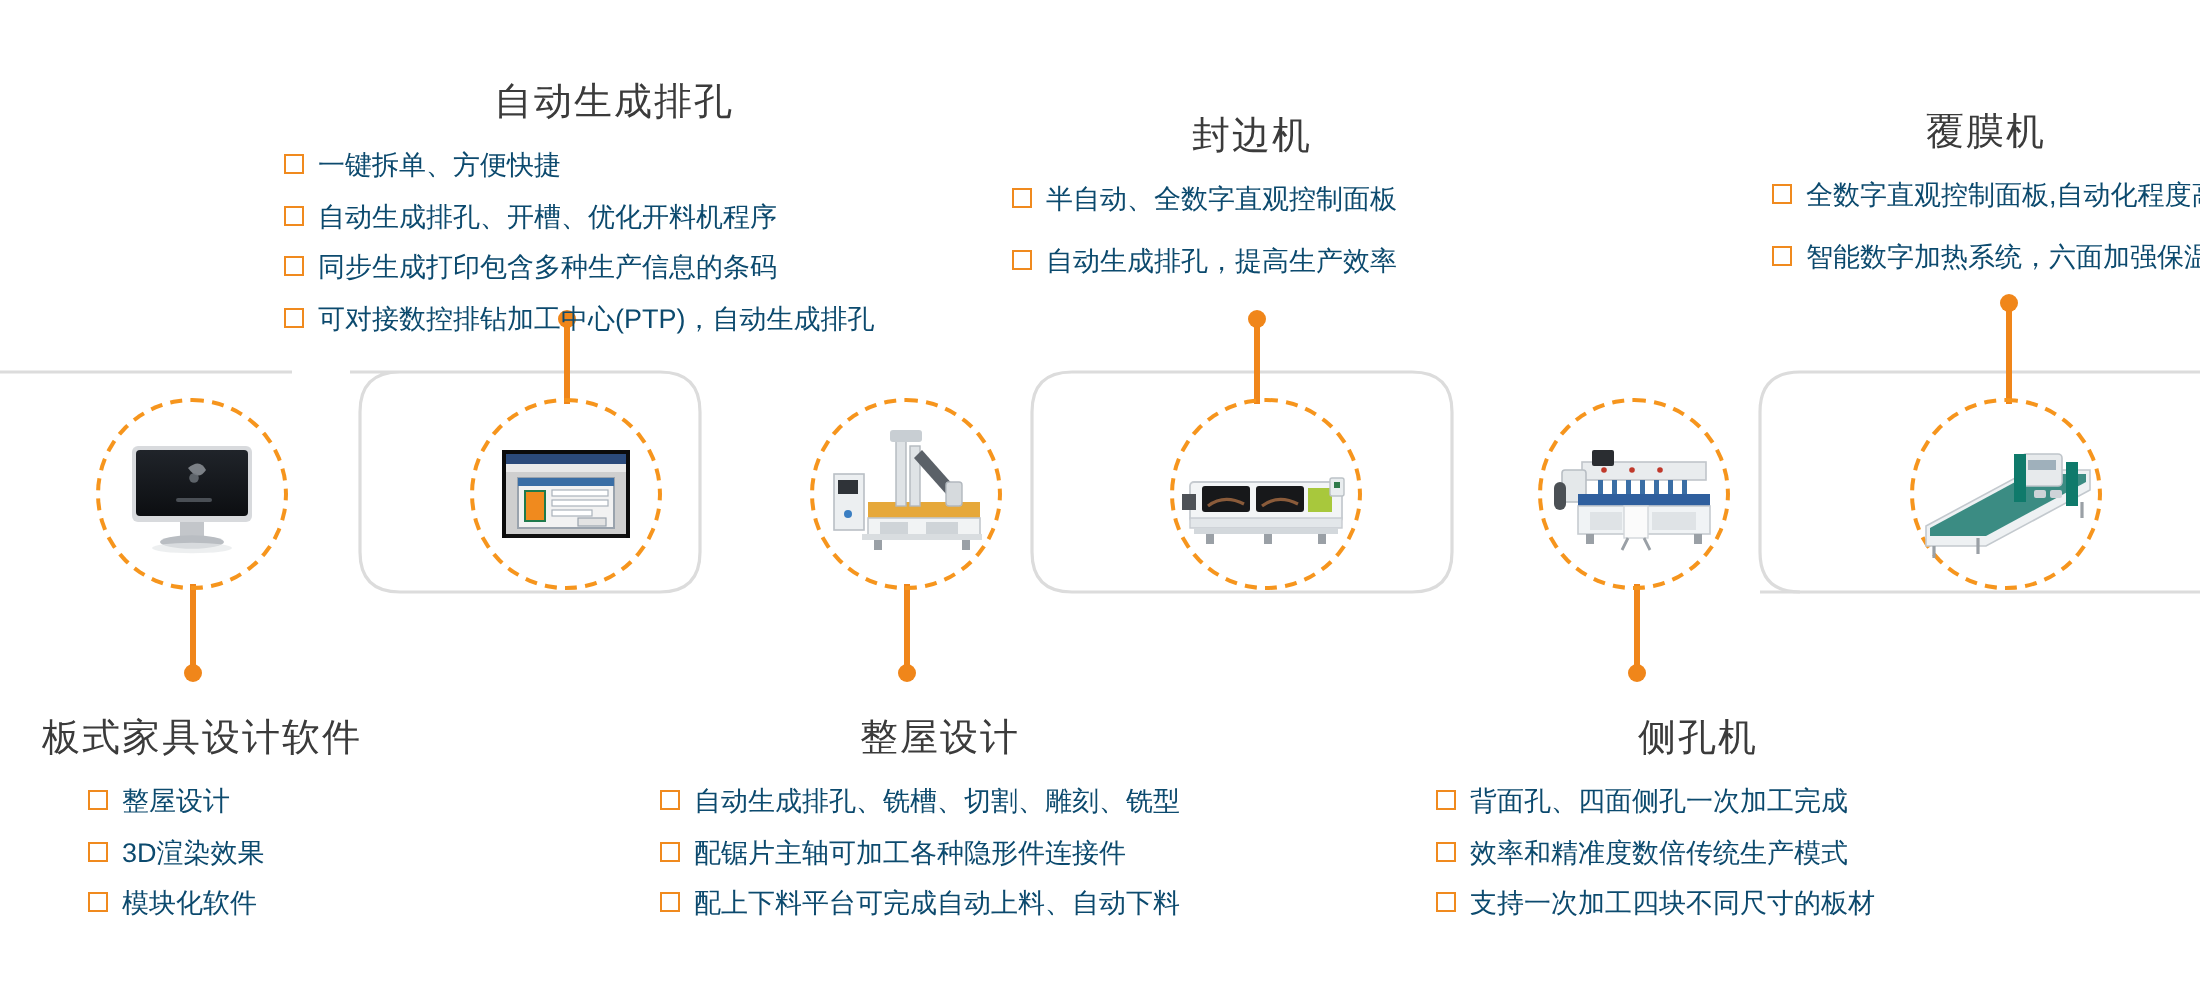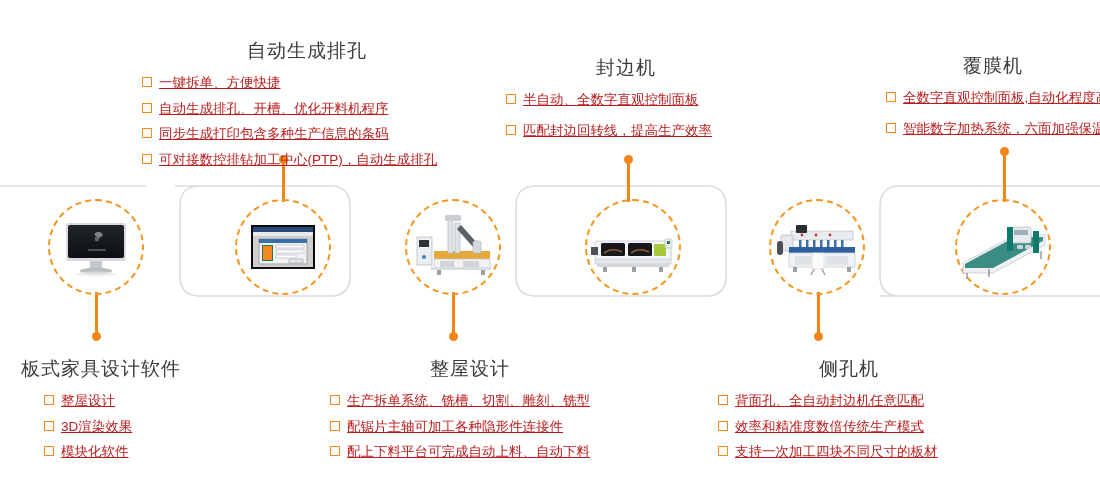--- a/index.html
+++ b/index.html
@@ -22,25 +22,24 @@
     font-size:19px;
     font-weight:400;
     letter-spacing:1px;
     white-space:nowrap;
     margin:0 0 9px 0;
   }
   .block ul{list-style:none;margin:0;padding:0;}
   .block li{
     display:flex;align-items:flex-start;
     font-size:13.5px;
-    color:#b91c1c;
+    color:#0c4a6e;
     line-height:1.45;
     margin-bottom:6px;
     white-space:nowrap;
-    text-decoration:underline;
   }
   .block li .bx{
     flex:0 0 auto;
     width:8px;height:8px;
     border:1.3px solid #f08a1e;
     background:#fff;
     margin-right:7px;
     margin-top:4px;
   }
   .block.top .title{text-align:center;}
@@ -241,21 +240,21 @@
 
   <div class="block top" style="left:506px;top:55px;width:240px;">
     <div class="title">封边机</div>
     <ul>
       <li style="margin-bottom:11px;">
           <span class="bx"></span>
           <span>半自动、全数字直观控制面板</span>
         </li>
       <li>
           <span class="bx"></span>
-          <span>匹配封边回转线，提高生产效率</span>
+          <span>自动生成排孔，提高生产效率</span>
         </li>
     </ul>
   </div>
 
   <div class="block top" style="left:886px;top:53px;width:214px;">
     <div class="title">覆膜机</div>
     <ul>
       <li style="margin-bottom:11px;">
           <span class="bx"></span>
           <span>全数字直观控制面板,自动化程度高</span>
@@ -283,39 +282,39 @@
           <span>模块化软件</span>
         </li>
     </ul>
   </div>
 
   <div class="block bot" style="left:330px;top:356px;width:280px;">
     <div class="title">整屋设计</div>
     <ul>
       <li>
           <span class="bx"></span>
-          <span>生产拆单系统、铣槽、切割、雕刻、铣型</span>
+          <span>自动生成排孔、铣槽、切割、雕刻、铣型</span>
         </li>
       <li>
           <span class="bx"></span>
           <span>配锯片主轴可加工各种隐形件连接件</span>
         </li>
       <li>
           <span class="bx"></span>
           <span>配上下料平台可完成自动上料、自动下料</span>
         </li>
     </ul>
   </div>
 
   <div class="block bot" style="left:718px;top:356px;width:262px;">
     <div class="title">侧孔机</div>
     <ul>
       <li>
           <span class="bx"></span>
-          <span>背面孔、全自动封边机任意匹配</span>
+          <span>背面孔、四面侧孔一次加工完成</span>
         </li>
       <li>
           <span class="bx"></span>
           <span>效率和精准度数倍传统生产模式</span>
         </li>
       <li>
           <span class="bx"></span>
           <span>支持一次加工四块不同尺寸的板材</span>
         </li>
     </ul>

